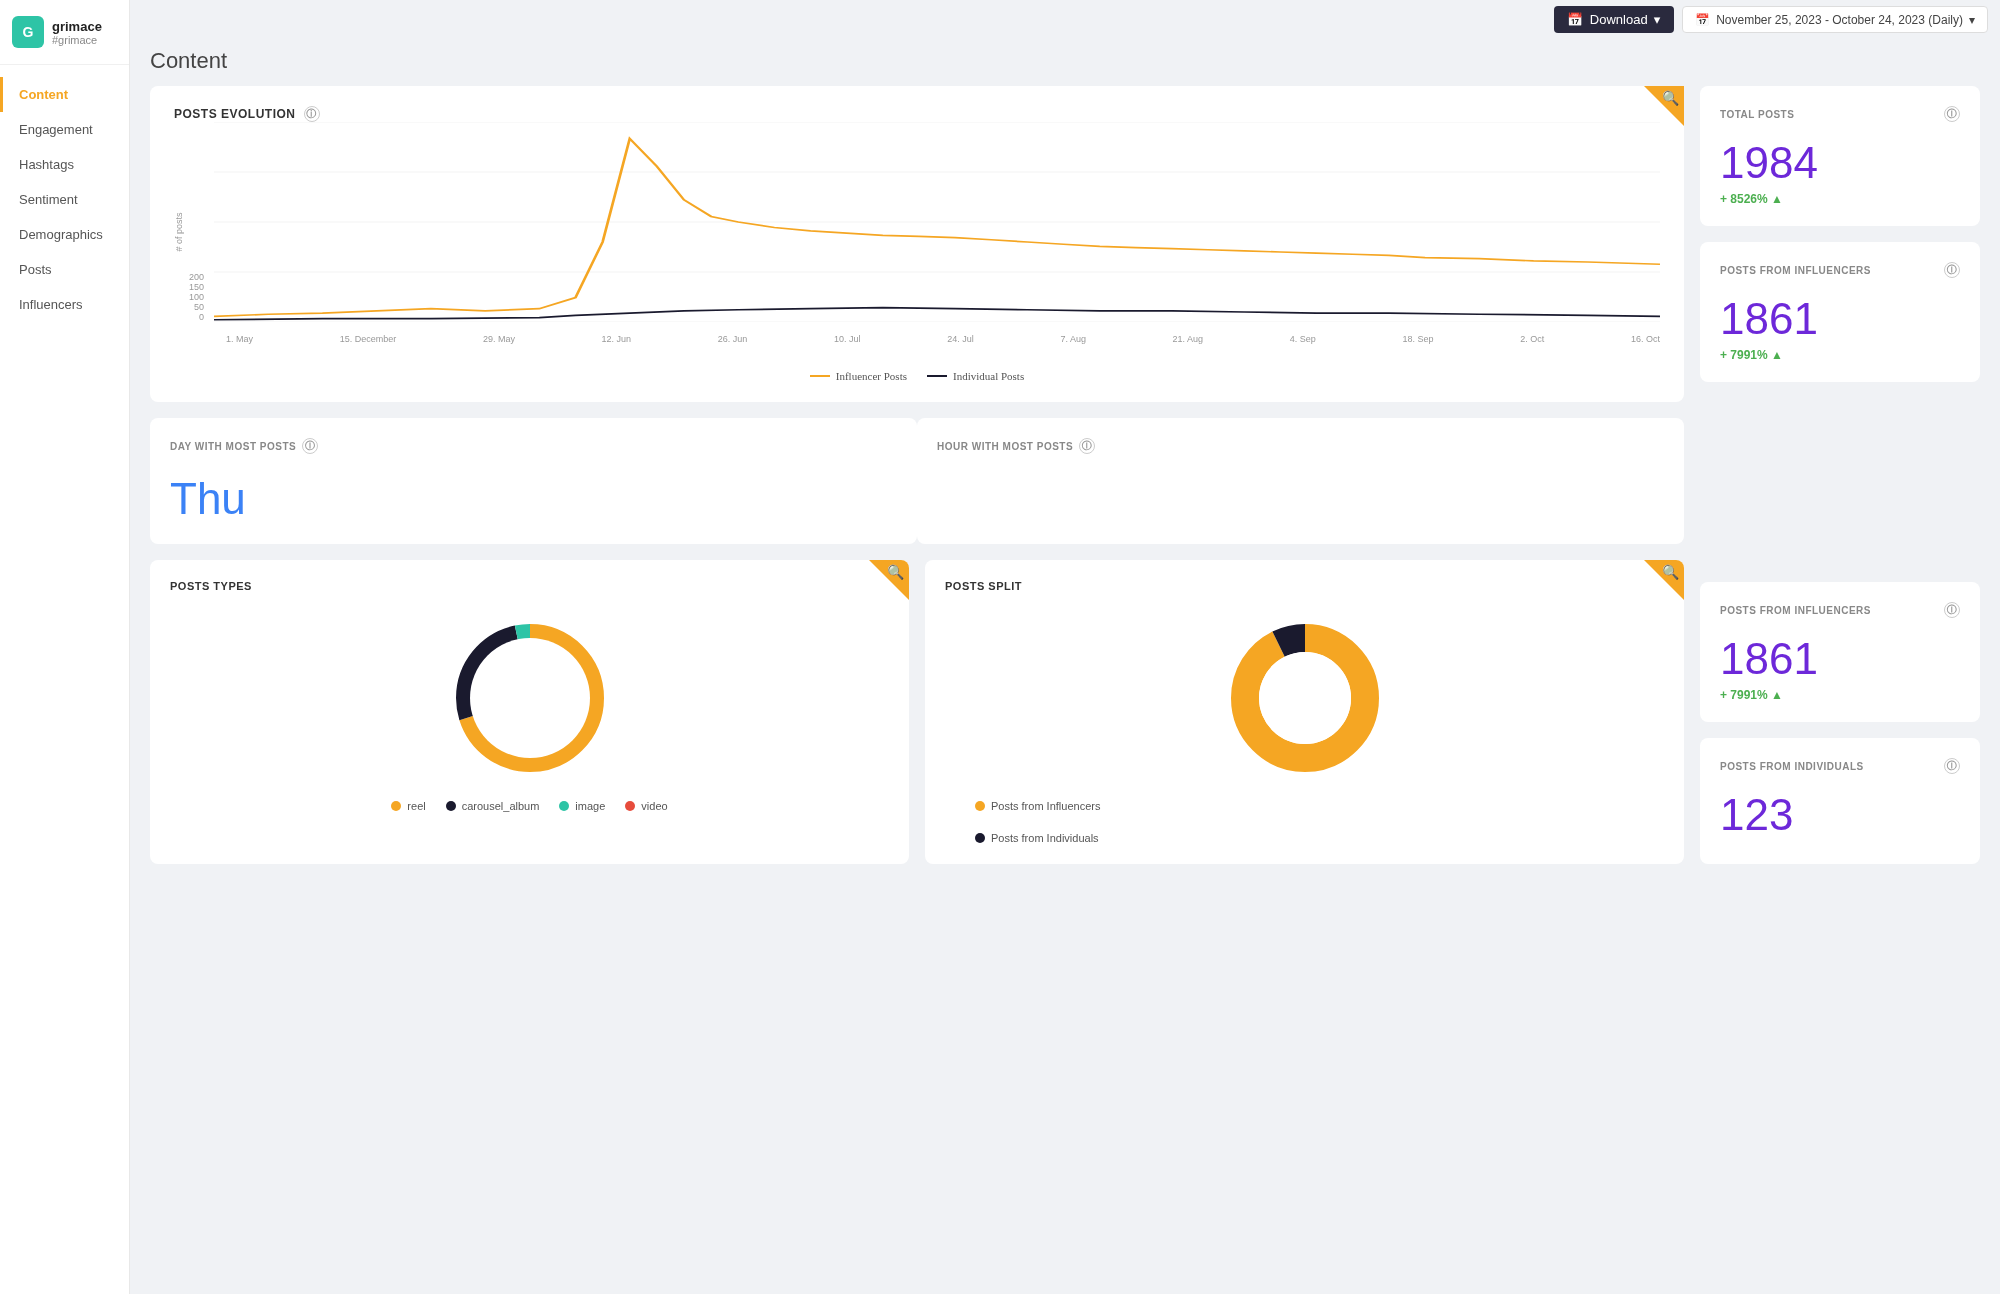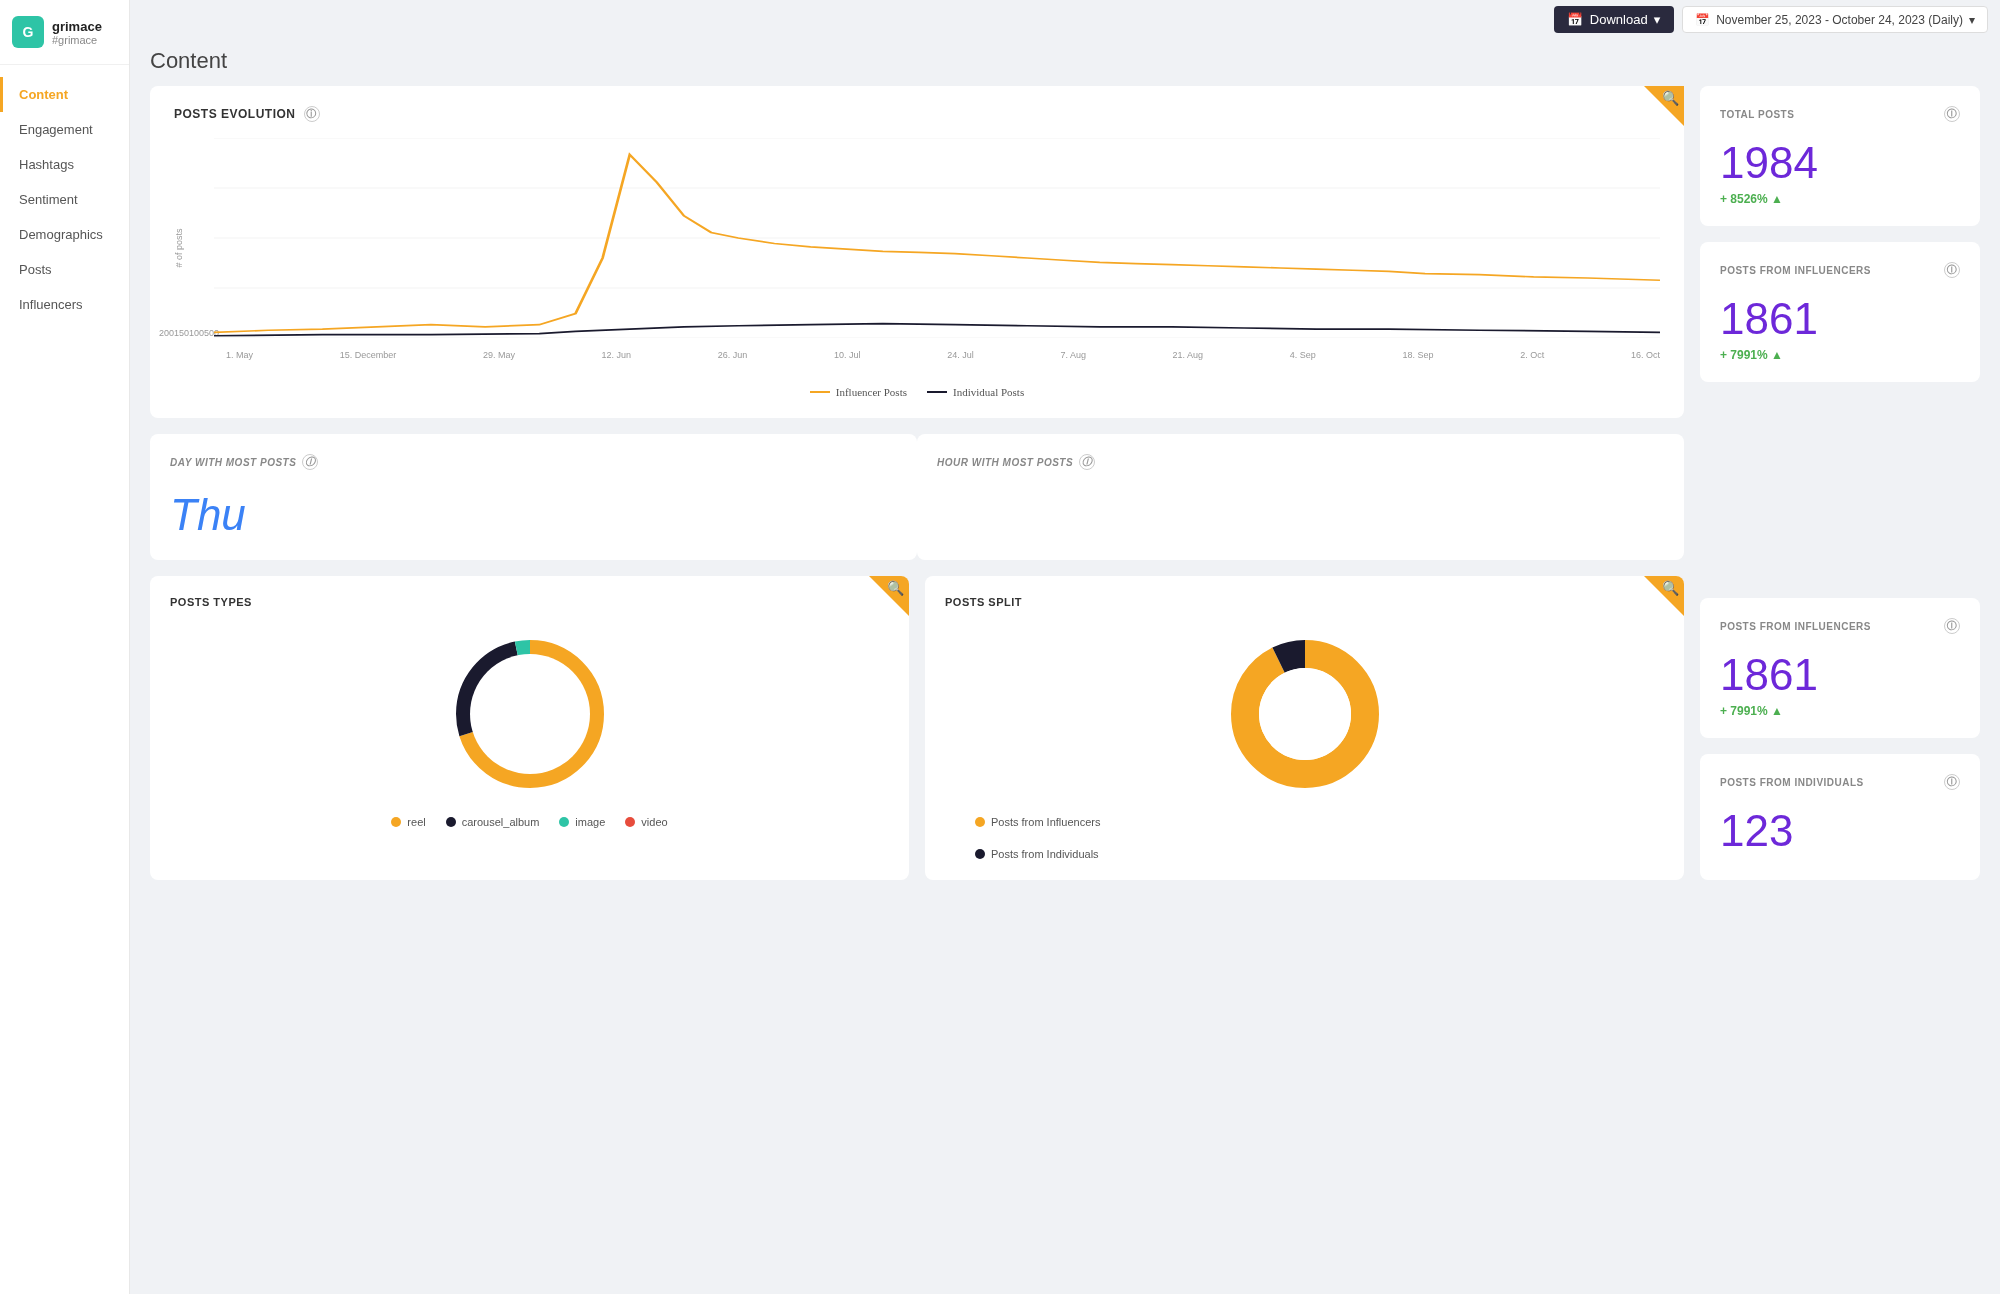--- a/index.html
+++ b/index.html
@@ -106,21 +106,21 @@
       position: relative;
     }
     .chart-title {
       font-size: 12px;
       font-weight: 700;
       color: #333;
       letter-spacing: 0.5px;
       display: flex;
       align-items: center;
       gap: 8px;
-      margin-bottom: 16px;
+      margin-bottom: 0;
     }
     .corner-icon {
       position: absolute;
       top: 0;
       right: 0;
       width: 40px;
       height: 40px;
       background: #f5a623;
       display: flex;
       align-items: center;
@@ -131,21 +131,20 @@
       position: absolute;
       top: 4px;
       right: 4px;
       color: white;
       font-size: 14px;
     }
 
     
     .small-cards-row {
       display: flex;
-      font-style: italic;
     }
     .small-card {
       flex: 1;
       background: white;
       border-radius: 8px;
       padding: 20px;
     }
     .small-card-label {
       font-size: 10px;
       font-weight: 700;
@@ -215,22 +214,22 @@
       height: 200px;
       position: relative;
     }
     .chart-y-axis {
       position: absolute;
       left: 0;
       top: 0;
       bottom: 20px;
       width: 35px;
       display: flex;
-      flex-direction: row;
-      justify-content: center;
+      flex-direction: column;
+      justify-content: flex-end;
       align-items: flex-end;
       padding-right: 5px;
     }
     .y-label { font-size: 9px; color: #999; }
     .chart-y-title {
       position: absolute;
       left: -15px;
       top: 50%;
       transform: translateY(-50%) rotate(-90deg);
       font-size: 9px;

